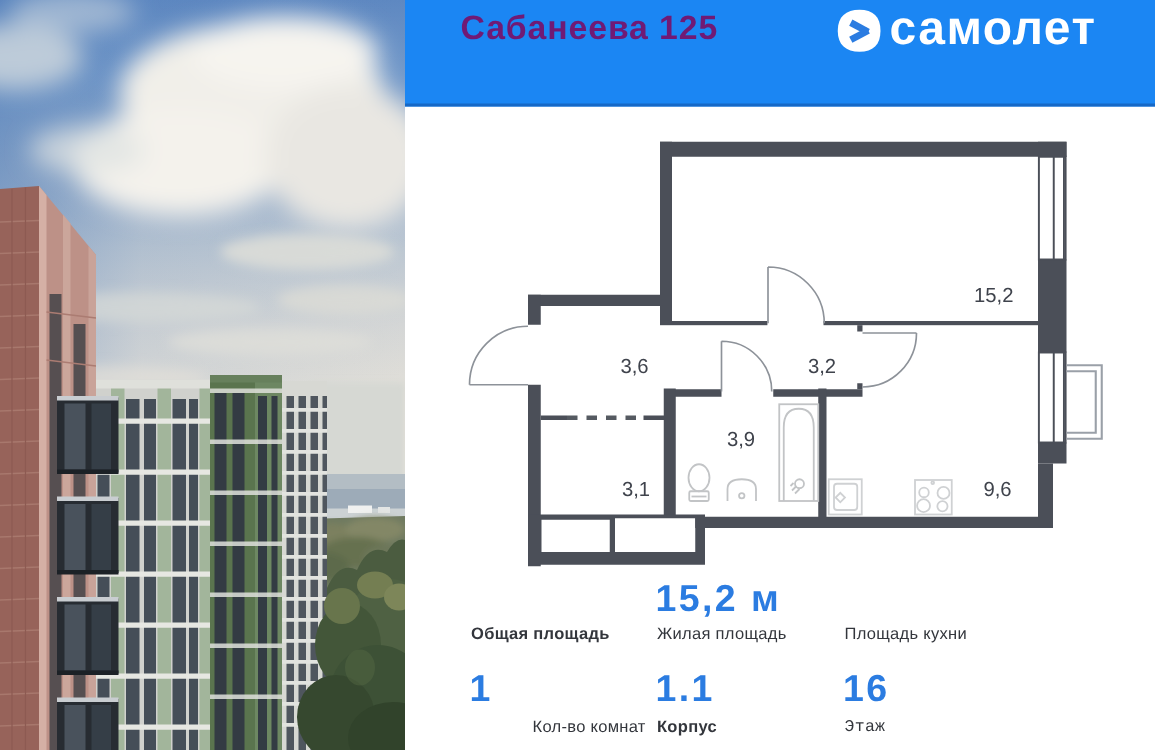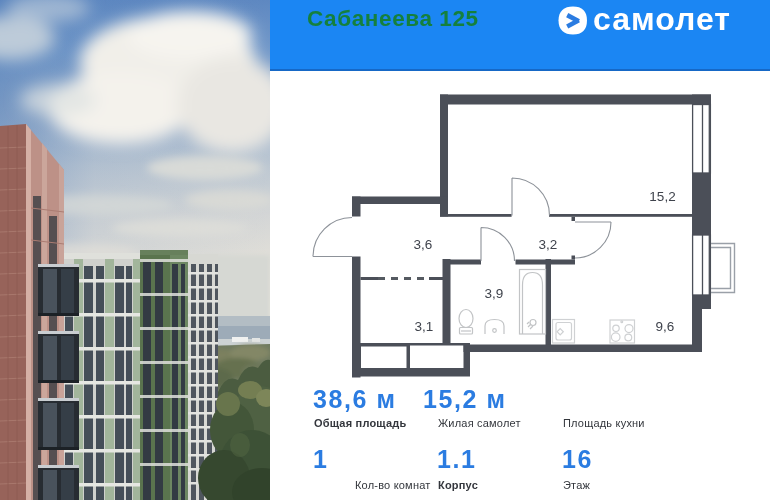--- a/index.html
+++ b/index.html
@@ -1,21 +1,21 @@
 <!DOCTYPE html>
 <html><head>
 <meta charset="utf-8">
 <style>
   html,body{margin:0;padding:0;}
   #page{position:relative;width:770px;height:500px;background:#ffffff;overflow:hidden;
         font-family:"Liberation Sans", sans-serif;}
   #photo{position:absolute;left:0;top:0;}
   #header{position:absolute;left:270px;top:0;width:500px;height:71px;background:#1b86f3;}
   #hline{position:absolute;left:270px;top:69px;width:500px;height:2px;background:#1668c6;}
-  #title{position:absolute;left:307px;top:6px;color:#15803d;font-size:22.5px;font-weight:bold;letter-spacing:0.6px;}
+  #title{position:absolute;left:307px;top:6px;color:#701a75;font-size:22.5px;font-weight:bold;letter-spacing:0.6px;}
   #plansvg{position:absolute;left:270px;top:71px;}
   .num{position:absolute;color:#2b7ce1;font-size:25px;font-weight:bold;line-height:1;letter-spacing:1.6px;}
   .lab{position:absolute;color:#33363c;font-size:11px;line-height:1;letter-spacing:0.2px;}
 </style>
 </head>
 <body>
 <div id="page">
 
   <svg id="photo" width="270" height="500" viewBox="0 0 270 500">
     <defs>
@@ -352,25 +352,24 @@
     <g fill="#3f434c" font-family="Liberation Sans, sans-serif" font-size="13.5" text-anchor="middle">
       <text x="662.5" y="201">15,2</text>
       <text x="423" y="248.5">3,6</text>
       <text x="548" y="248.5">3,2</text>
       <text x="494" y="297.5">3,9</text>
       <text x="424" y="330.5">3,1</text>
       <text x="665" y="330.5">9,6</text>
     </g>
   </svg>
 
-  <div class="num" style="left:313px;top:387px;">38,6 м</div>
-  <div class="num" style="left:423px;top:387px;">15,2 м</div>
+  <div class="num" style="left:437px;top:387px;">15,2 м</div>
   <div class="lab" style="left:314px;top:418px;font-weight:bold;">Общая площадь</div>
-  <div class="lab" style="left:438px;top:418px;">Жилая самолет</div>
+  <div class="lab" style="left:438px;top:418px;">Жилая площадь</div>
   <div class="lab" style="left:563px;top:418px;">Площадь кухни</div>
   <div class="num" style="left:313px;top:447px;">1</div>
   <div class="num" style="left:437px;top:447px;">1.1</div>
   <div class="num" style="left:562px;top:447px;">16</div>
   <div class="lab" style="left:314px;top:480px;padding-left:41px;">Кол-во комнат</div>
   <div class="lab" style="left:438px;top:480px;font-weight:bold;">Корпус</div>
-  <div class="lab" style="left:563px;top:480px;">Этаж</div>
+  <div class="lab" style="left:563px;top:480px;font-family:Liberation Mono, monospace;">Этаж</div>
 
 </div>
 
 </body></html>

